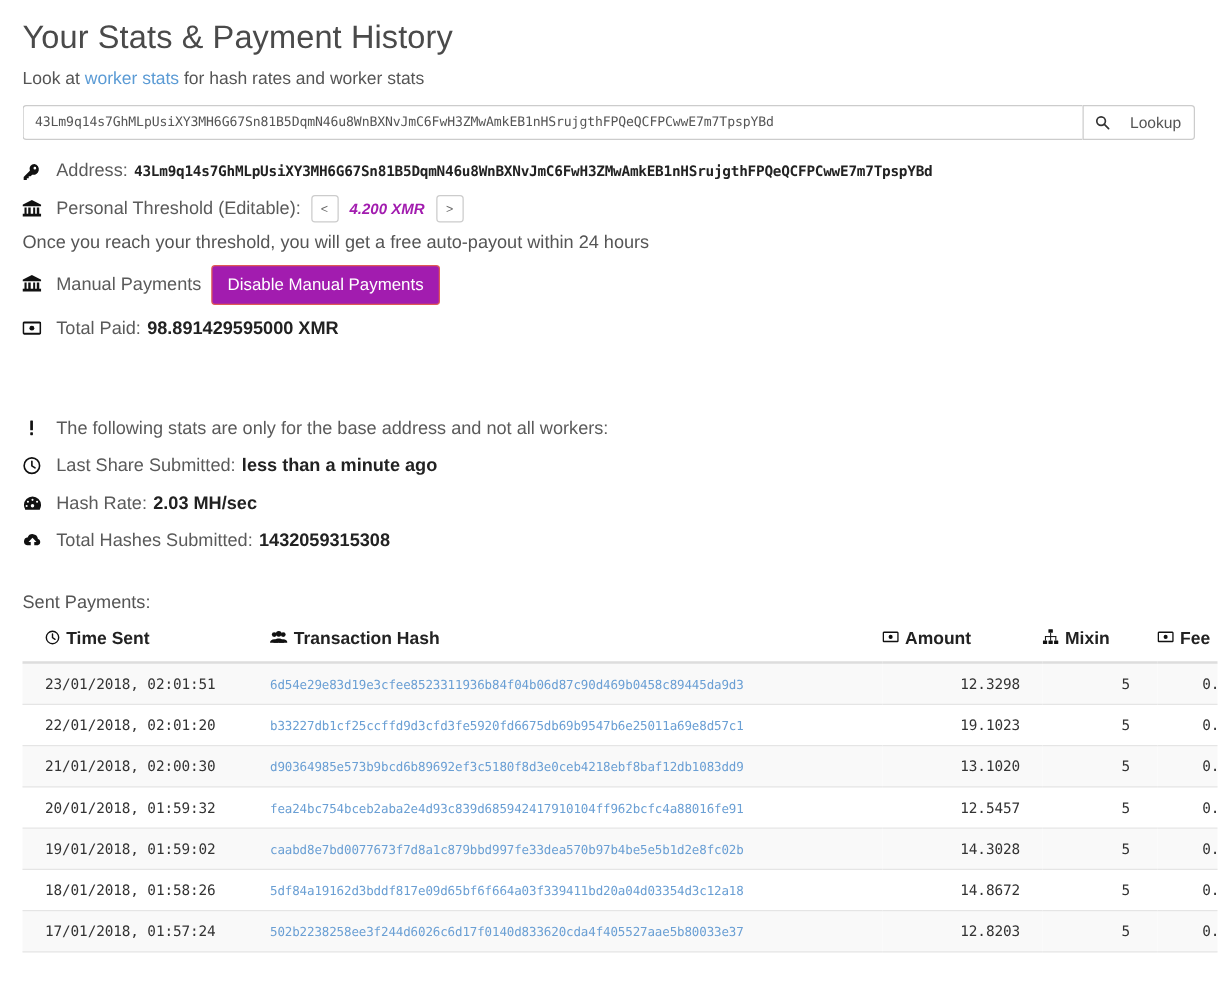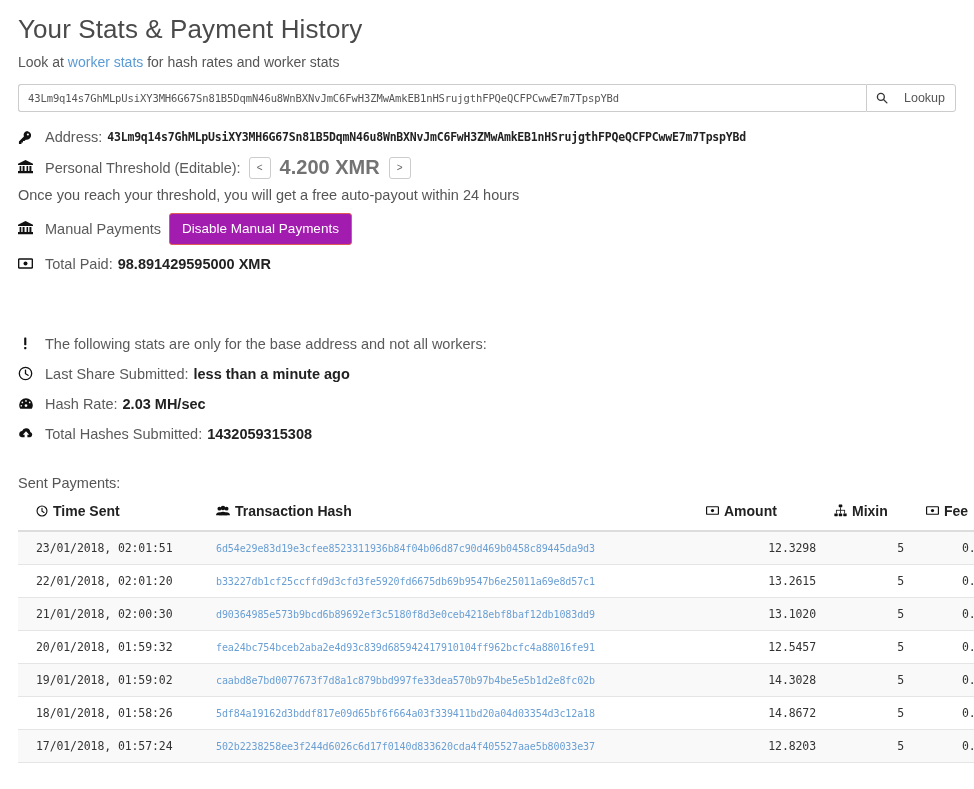--- a/index.html
+++ b/index.html
@@ -126,23 +126,24 @@
     color: #666666;
     cursor: pointer;
     display: inline-flex;
     align-items: center;
     justify-content: center;
     padding: 0;
     font-family: "Liberation Sans", sans-serif;
   }
   .threshold-value {
     font-weight: bold;
-    color: #737373;
-    font-size: 20px;
+    color: #a21caf;
+    font-size: 12px;
     margin: 0 9px;
+    font-style: italic;
   }
   .btn-outline {
     border: 1px solid #cccccc;
     background: #ffffff;
     color: #777777;
     border-radius: 3px;
     font-size: 13px;
     padding: 7px 11px;
     cursor: pointer;
     margin-left: 8px;
@@ -414,21 +415,21 @@
         <tr>
           <td class="col-time">23/01/2018, 02:01:51</td>
           <td class="col-hash"><a class="tx-link">6d54e29e83d19e3cfee8523311936b84f04b06d87c90d469b0458c89445da9d3</a></td>
           <td class="col-amt">12.3298</td>
           <td class="col-mix">5</td>
           <td class="col-fee">0.000</td>
         </tr>
         <tr>
           <td class="col-time">22/01/2018, 02:01:20</td>
           <td class="col-hash"><a class="tx-link">b33227db1cf25ccffd9d3cfd3fe5920fd6675db69b9547b6e25011a69e8d57c1</a></td>
-          <td class="col-amt">13.2615</td>
+          <td class="col-amt">19.1023</td>
           <td class="col-mix">5</td>
           <td class="col-fee">0.000</td>
         </tr>
         <tr>
           <td class="col-time">21/01/2018, 02:00:30</td>
           <td class="col-hash"><a class="tx-link">d90364985e573b9bcd6b89692ef3c5180f8d3e0ceb4218ebf8baf12db1083dd9</a></td>
           <td class="col-amt">13.1020</td>
           <td class="col-mix">5</td>
           <td class="col-fee">0.000</td>
         </tr>

